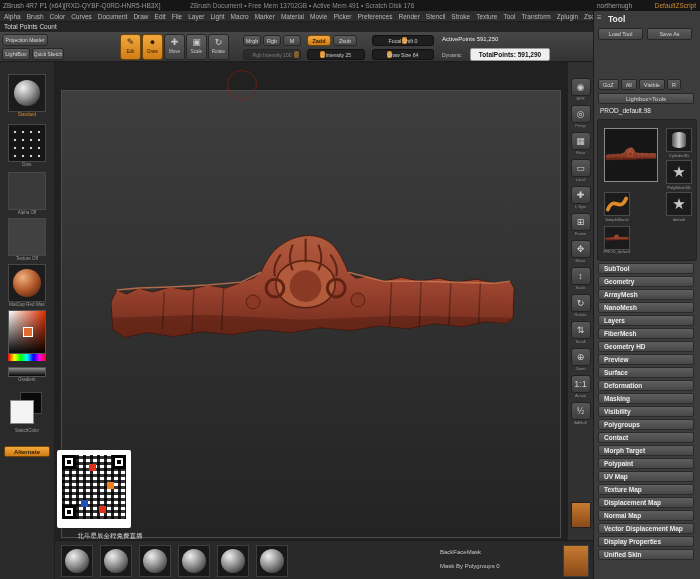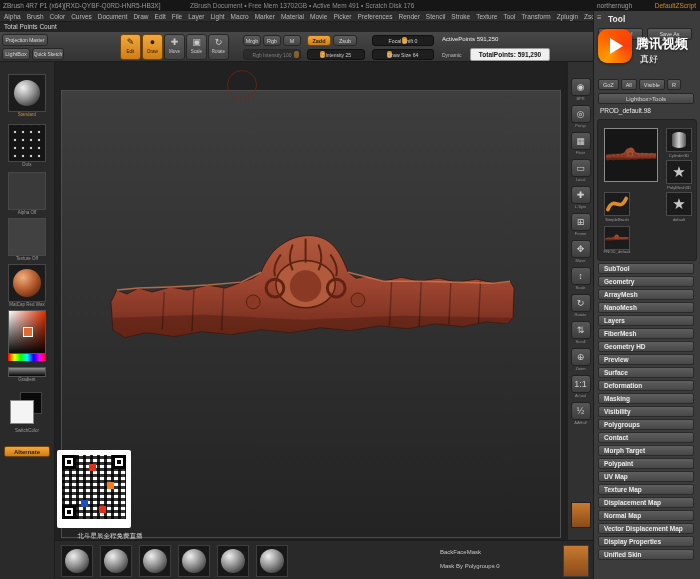--- a/index.html
+++ b/index.html
@@ -415,25 +415,20 @@
       <span class="hicon">≡</span>
       <span class="htitle">Tool</span>
     </div>
 
     <div style="position:absolute;left:0;top:17px;width:100%;">
 
     <div class="rp-filebtn">Load Tool</div>
         <div class="rp-filebtn">Save As</div>
       </div>
 
-    <div class="watermark">
-      <div class="wm-logo"></div>
-      <span class="wm-t1">腾讯视频</span>
-      <span class="wm-t2">真好</span>
-    </div>
 
     <div class="rp-row" style="top:68px;">
 
     <div class="rp-smallbtn">GoZ</div>
         <div class="rp-smallbtn">All</div>
         <div class="rp-smallbtn">Visible</div>
         <div class="rp-smallbtn">R</div>
       </div>
 
     <div class="rp-wide" style="top:82px;">Lightbox&gt;Tools</div>

